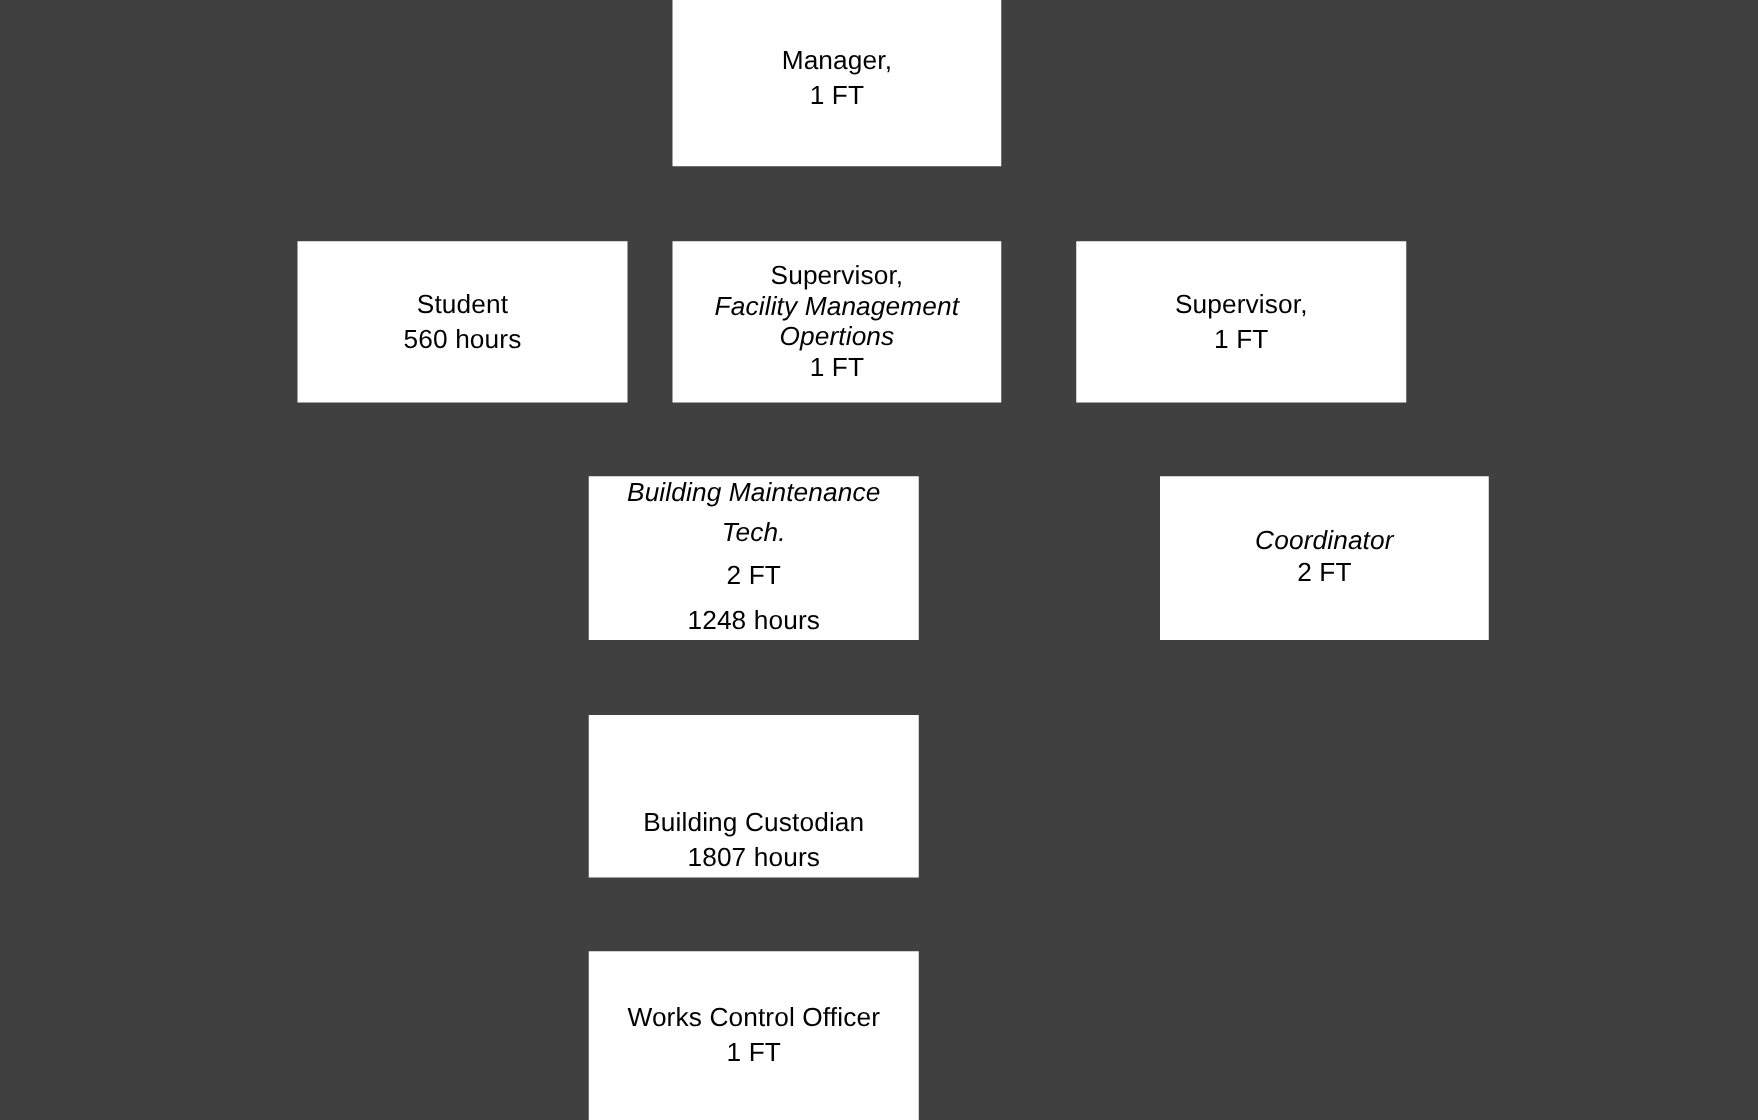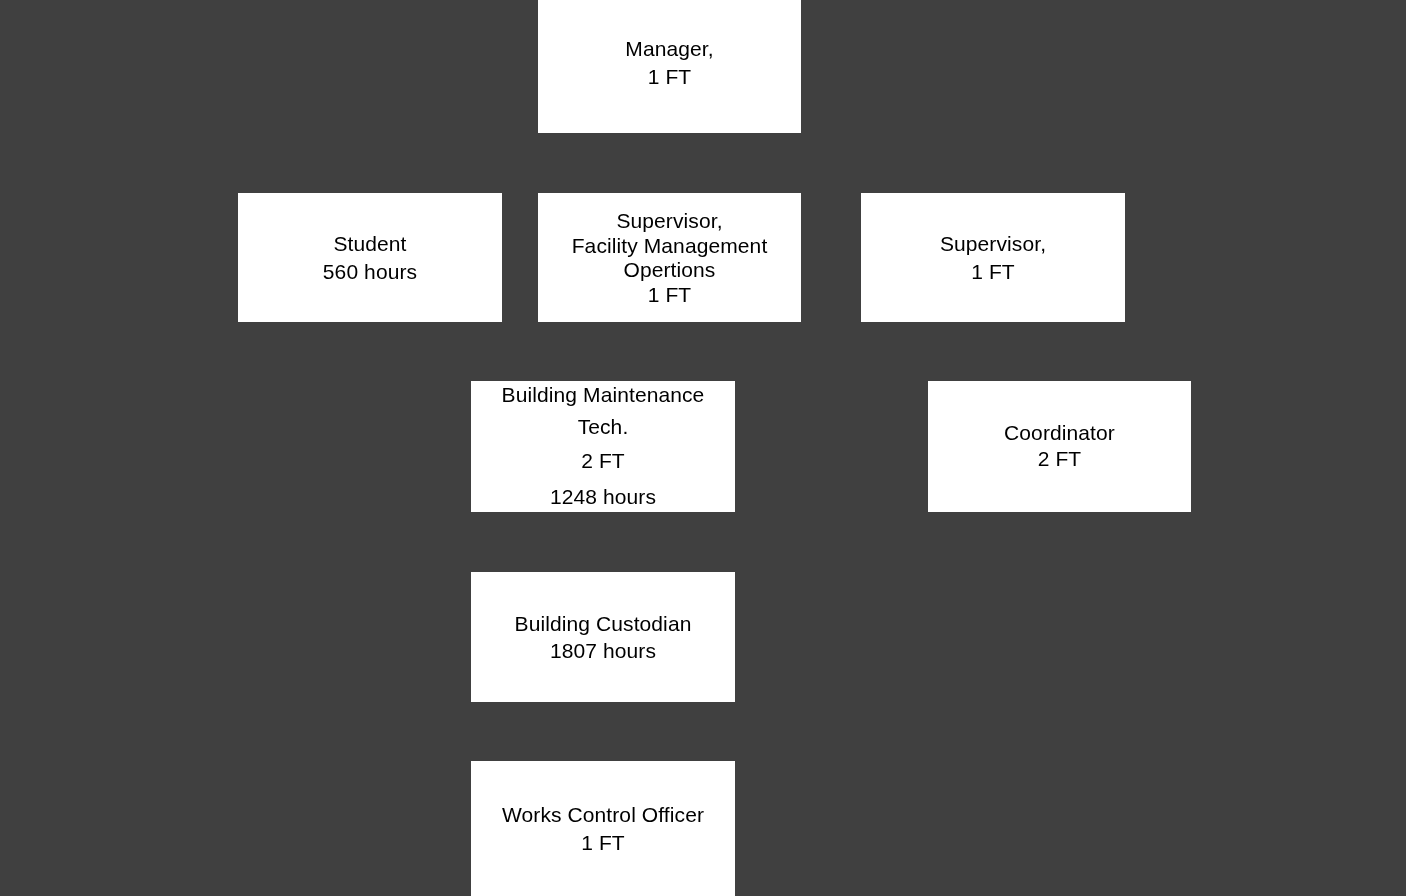--- a/index.html
+++ b/index.html
@@ -30,20 +30,21 @@
     padding: 2px 6px;
     overflow: hidden;
   }
   .org-box .line {
     display: block;
     white-space: nowrap;
     letter-spacing: 0.1px;
   }
   .org-box .line.tight {
     line-height: 1.12;
+    font-style: italic;
   }
 </style>
 </head>
 <body>
 
 <div id="chart-canvas">
     <div class="org-box" style="left: 538px; top: -8px; width: 263px; height: 141px; background: rgb(255, 255, 255); color: rgb(0, 0, 0);">
       <span class="line">Manager,</span>
       <span class="line">1 FT</span>
     </div>
@@ -64,21 +65,21 @@
     <div class="org-box" style="left: 471px; top: 381px; width: 264px; height: 131px; background: rgb(255, 255, 255); color: rgb(0, 0, 0); justify-content: space-between;">
       <span class="line tight">Building Maintenance</span>
       <span class="line tight">Tech.</span>
       <span class="line">2 FT</span>
       <span class="line">1248 hours</span>
     </div>
     <div class="org-box" style="left: 928px; top: 381px; width: 263px; height: 131px; background: rgb(255, 255, 255); color: rgb(0, 0, 0);">
       <span class="line tight">Coordinator</span>
       <span class="line">2 FT</span>
     </div>
-    <div class="org-box" style="left: 471px; top: 572px; width: 264px; height: 130px; background: rgb(255, 255, 255); color: rgb(0, 0, 0);">
+    <div class="org-box" style="left: 471px; top: 572px; width: 264px; height: 130px; background: rgb(255, 255, 255); color: rgb(0, 0, 0); justify-content: flex-end;">
       <span class="line">Building Custodian</span>
       <span class="line">1807 hours</span>
     </div>
     <div class="org-box" style="left: 471px; top: 761px; width: 264px; height: 135px; background: rgb(255, 255, 255); color: rgb(0, 0, 0);">
       <span class="line">Works Control Officer</span>
       <span class="line">1 FT</span>
     </div>
   </div>
 
 </body></html>

